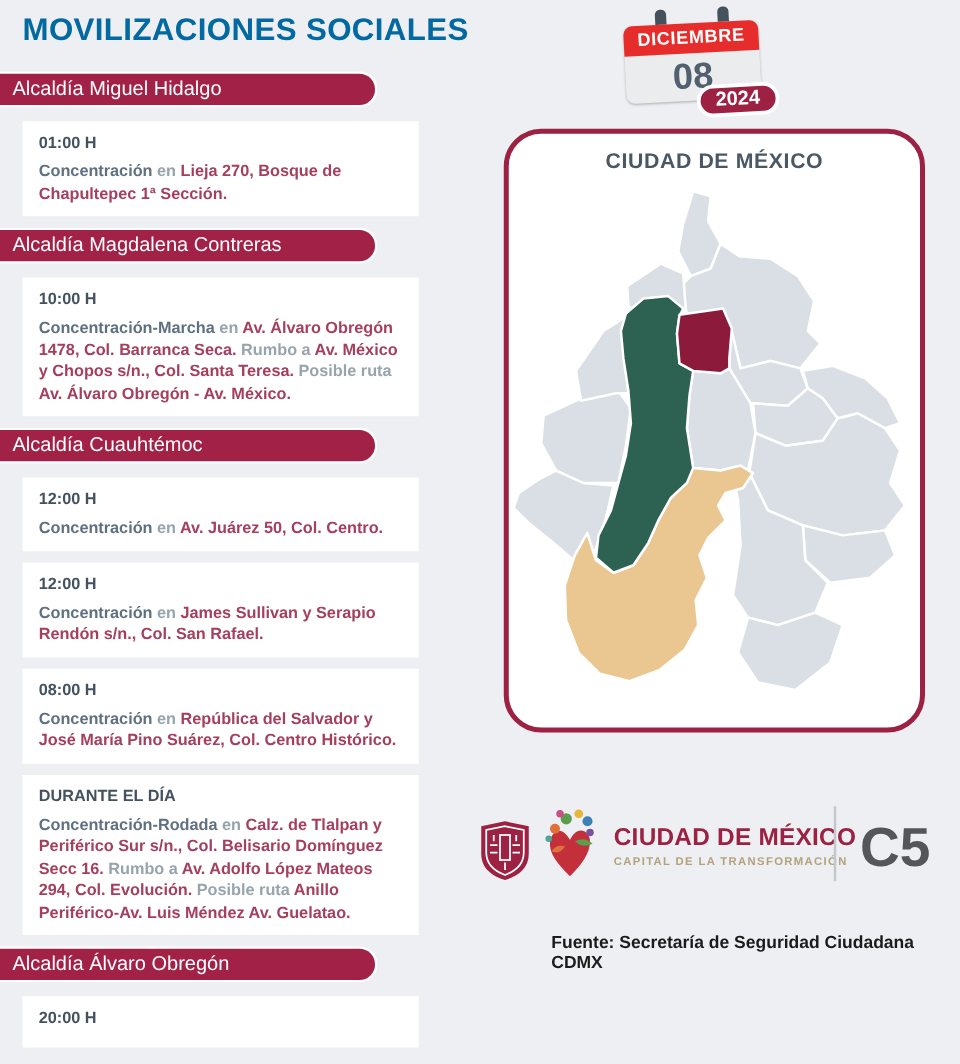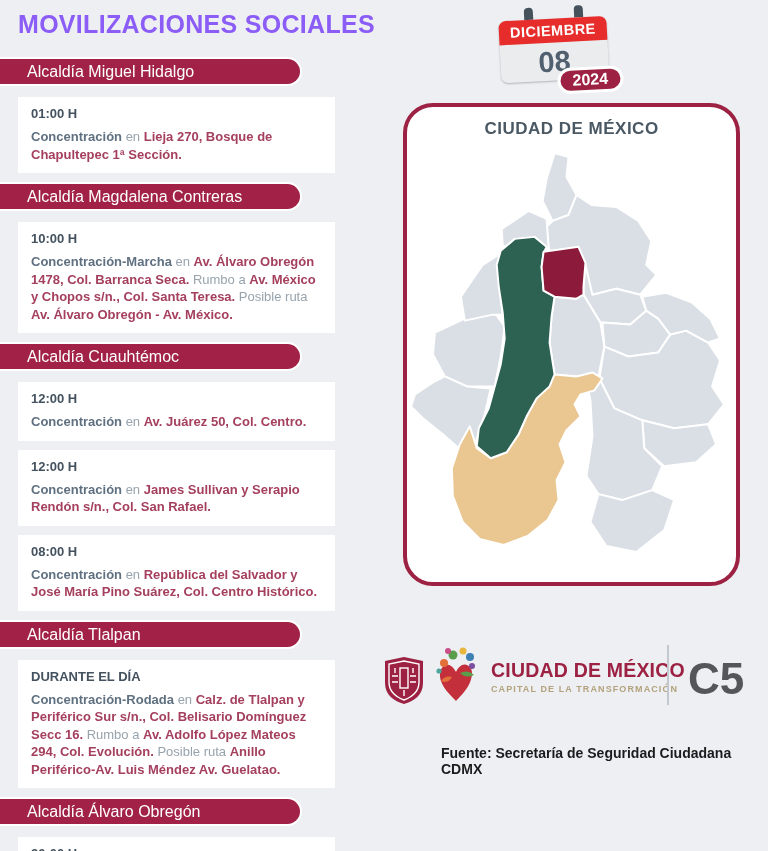--- a/index.html
+++ b/index.html
@@ -1,38 +1,38 @@
 <!DOCTYPE html>
 <html><head>
 <meta charset="utf-8">
 <style>
   html,body{margin:0;padding:0;}
   body{width:768px;height:851px;background:#edeff3;font-family:"Liberation Sans",sans-serif;position:relative;overflow:hidden;}
   #page{position:absolute;inset:0;}
 
   
-  #main-title{position:absolute;top:10px;left:18px;font-size:25px;font-weight:bold;color:#8b5cf6;letter-spacing:.3px;}
+  #main-title{position:absolute;top:10px;left:18px;font-size:25px;font-weight:bold;color:#0369a1;letter-spacing:.3px;}
 
   
   #calendar{position:absolute;top:6px;left:500px;width:130px;height:92px;transform:rotate(-3deg);}
   .cal-peg{position:absolute;top:0;width:9px;height:17px;background:#45525c;border-radius:4px;}
   .cal-peg.p1{left:26px;} .cal-peg.p2{left:76px;}
   .cal-body{position:absolute;top:12px;left:0;width:108px;height:62px;background:#ebecee;border-radius:7px;box-shadow:0 1px 2px rgba(0,0,0,.25);}
   .cal-header{position:absolute;top:0;left:0;right:0;height:24px;background:#e72d2b;border-radius:7px 7px 0 0;color:#fff;font-weight:bold;font-size:14.5px;text-align:center;line-height:24px;letter-spacing:.5px;}
   .cal-day{position:absolute;top:24px;left:0;right:0;bottom:0;display:flex;align-items:center;justify-content:center;font-size:29px;font-weight:bold;color:#51606e;}
   .cal-year{position:absolute;left:56px;top:62px;background:#9c2142;border:3px solid #fff;border-radius:16px;color:#fff;font-weight:bold;font-size:16px;padding:1px 12px;}
 
   
   #left-col{position:absolute;top:57px;left:0;width:345px;}
-  .banner{width:302px;height:29px;background:#a12246;border:2px solid #fff;border-left:none;border-radius:0 16px 16px 0;box-sizing:border-box;color:#fff;font-size:16px;line-height:25px;padding-left:27px;margin-bottom:11px;}
+  .banner{width:302px;height:29px;background:#a12246;border:2px solid #fff;border-left:none;border-radius:0 16px 16px 0;box-sizing:border-box;color:#fff;font-size:16px;line-height:25px;padding-left:10px;margin-bottom:11px;}
   .card{margin:0 0 9px 18px;width:317px;background:#fff;box-sizing:border-box;padding:9px 12px 10px 13px;}
   .ev-time{font-size:13px;font-weight:bold;color:#44525f;margin-bottom:7px;}
   .ev-desc{font-size:13px;line-height:17.5px;font-weight:bold;}
   .seg-type{color:#5f7080;font-weight:bold;}
-  .seg-conn{color:#97a3ad;font-weight:normal;}
+  .seg-conn{color:#97a3ad;font-weight:bold;}
   .seg-loc{color:#a43f5d;font-weight:bold;}
 
   
   #map-box{position:absolute;top:103px;left:403px;width:337px;height:483px;background:#fff;border:4px solid #9c2142;border-radius:30px;box-sizing:border-box;overflow:hidden;}
   #map-title{position:absolute;top:12px;left:0;right:0;text-align:center;font-size:17px;font-weight:bold;color:#4a5863;letter-spacing:.5px;}
   #cdmx-map{position:absolute;top:34px;left:0;width:329px;height:441px;}
   #cdmx-map polygon{stroke:#fff;stroke-width:2;stroke-linejoin:round;}
 
   
   #brand-row{position:absolute;top:643px;left:383px;width:360px;height:70px;}
@@ -79,21 +79,20 @@
         <div class="ev-desc"><span class="seg-type">Concentración</span><span class="seg-conn"> en </span><span class="seg-loc">Av. Juárez 50, Col. Centro.</span></div>
       </div>
       <div class="card">
         <div class="ev-time">12:00 H</div>
         <div class="ev-desc"><span class="seg-type">Concentración</span><span class="seg-conn"> en </span><span class="seg-loc">James Sullivan y Serapio Rendón s/n., Col. San Rafael.</span></div>
       </div>
       <div class="card">
         <div class="ev-time">08:00 H</div>
         <div class="ev-desc"><span class="seg-type">Concentración</span><span class="seg-conn"> en </span><span class="seg-loc">República del Salvador y José María Pino Suárez, Col. Centro Histórico.</span></div>
       </div>
-      <div class="banner">Alcaldía Tlalpan</div>
       <div class="card">
         <div class="ev-time">DURANTE EL DÍA</div>
         <div class="ev-desc"><span class="seg-type">Concentración-Rodada</span><span class="seg-conn"> en </span><span class="seg-loc">Calz. de Tlalpan y Periférico Sur s/n., Col. Belisario Domínguez Secc 16.</span><span class="seg-conn"> Rumbo a </span><span class="seg-loc">Av. Adolfo López Mateos 294, Col. Evolución.</span><span class="seg-conn"> Posible ruta </span><span class="seg-loc">Anillo Periférico-Av. Luis Méndez Av. Guelatao.</span></div>
       </div>
       <div class="banner">Alcaldía Álvaro Obregón</div>
       <div class="card">
         <div class="ev-time">20:00 H</div>
       </div>
     </div>
 

